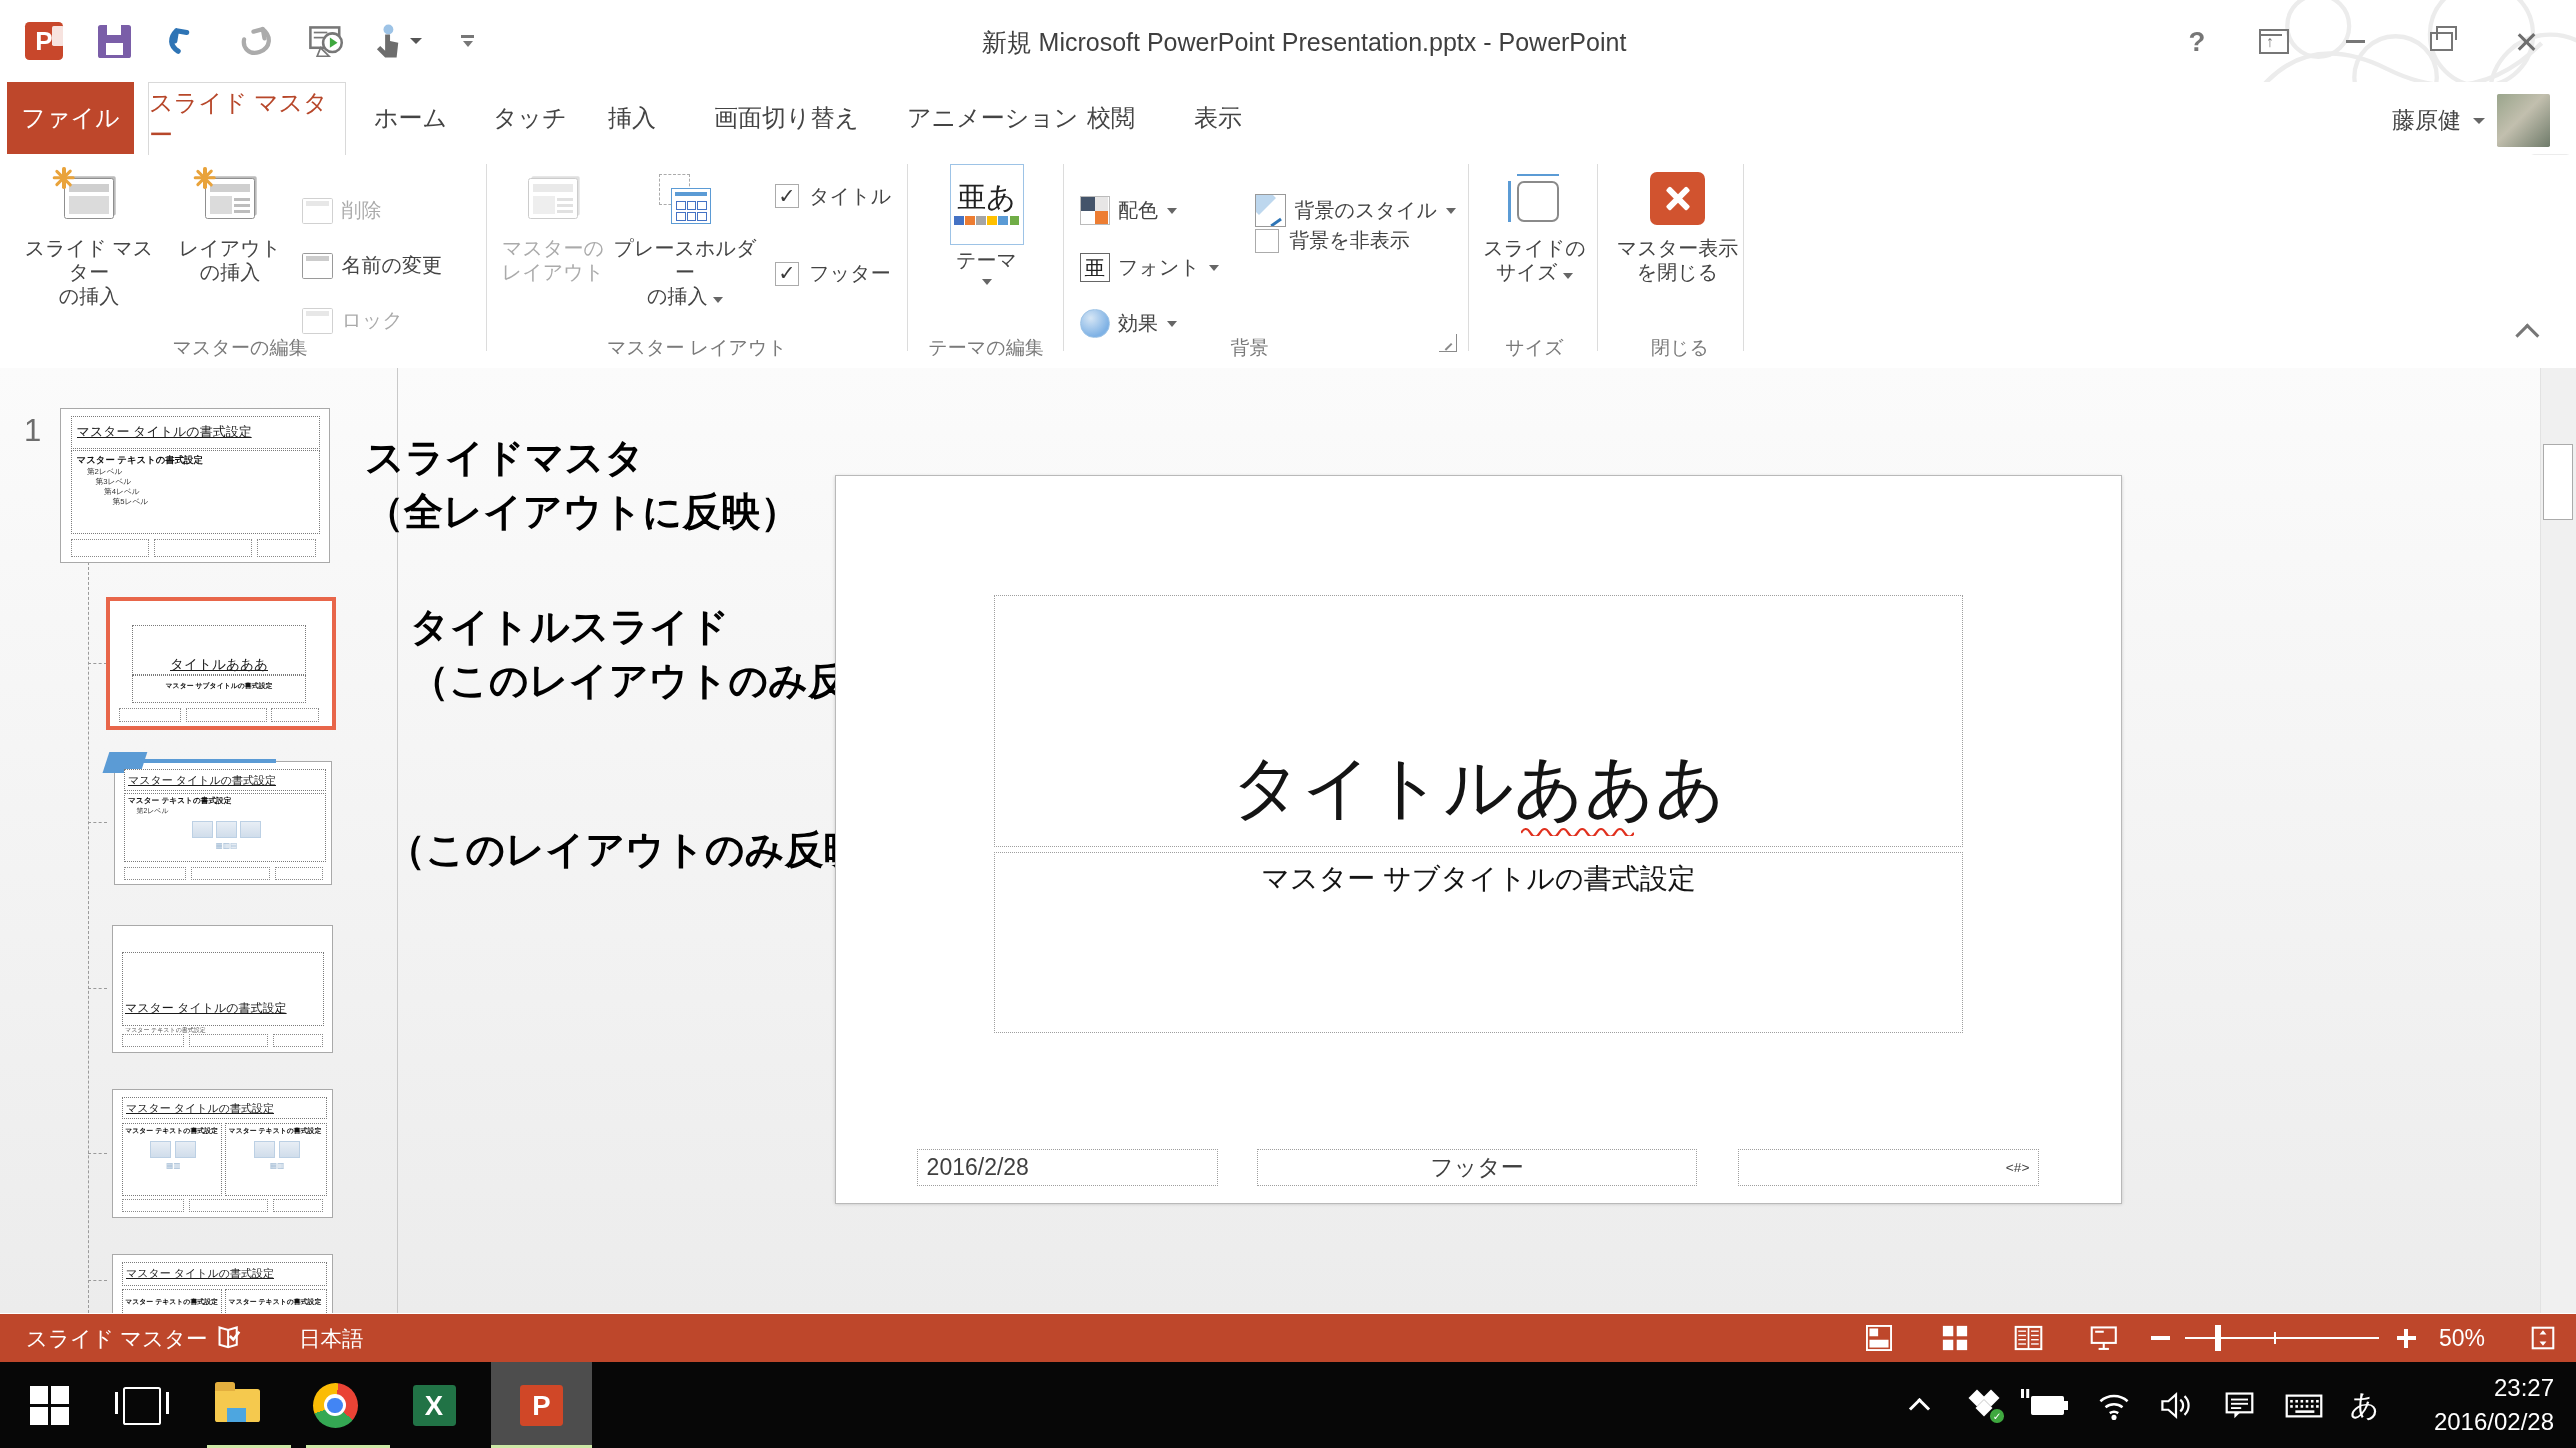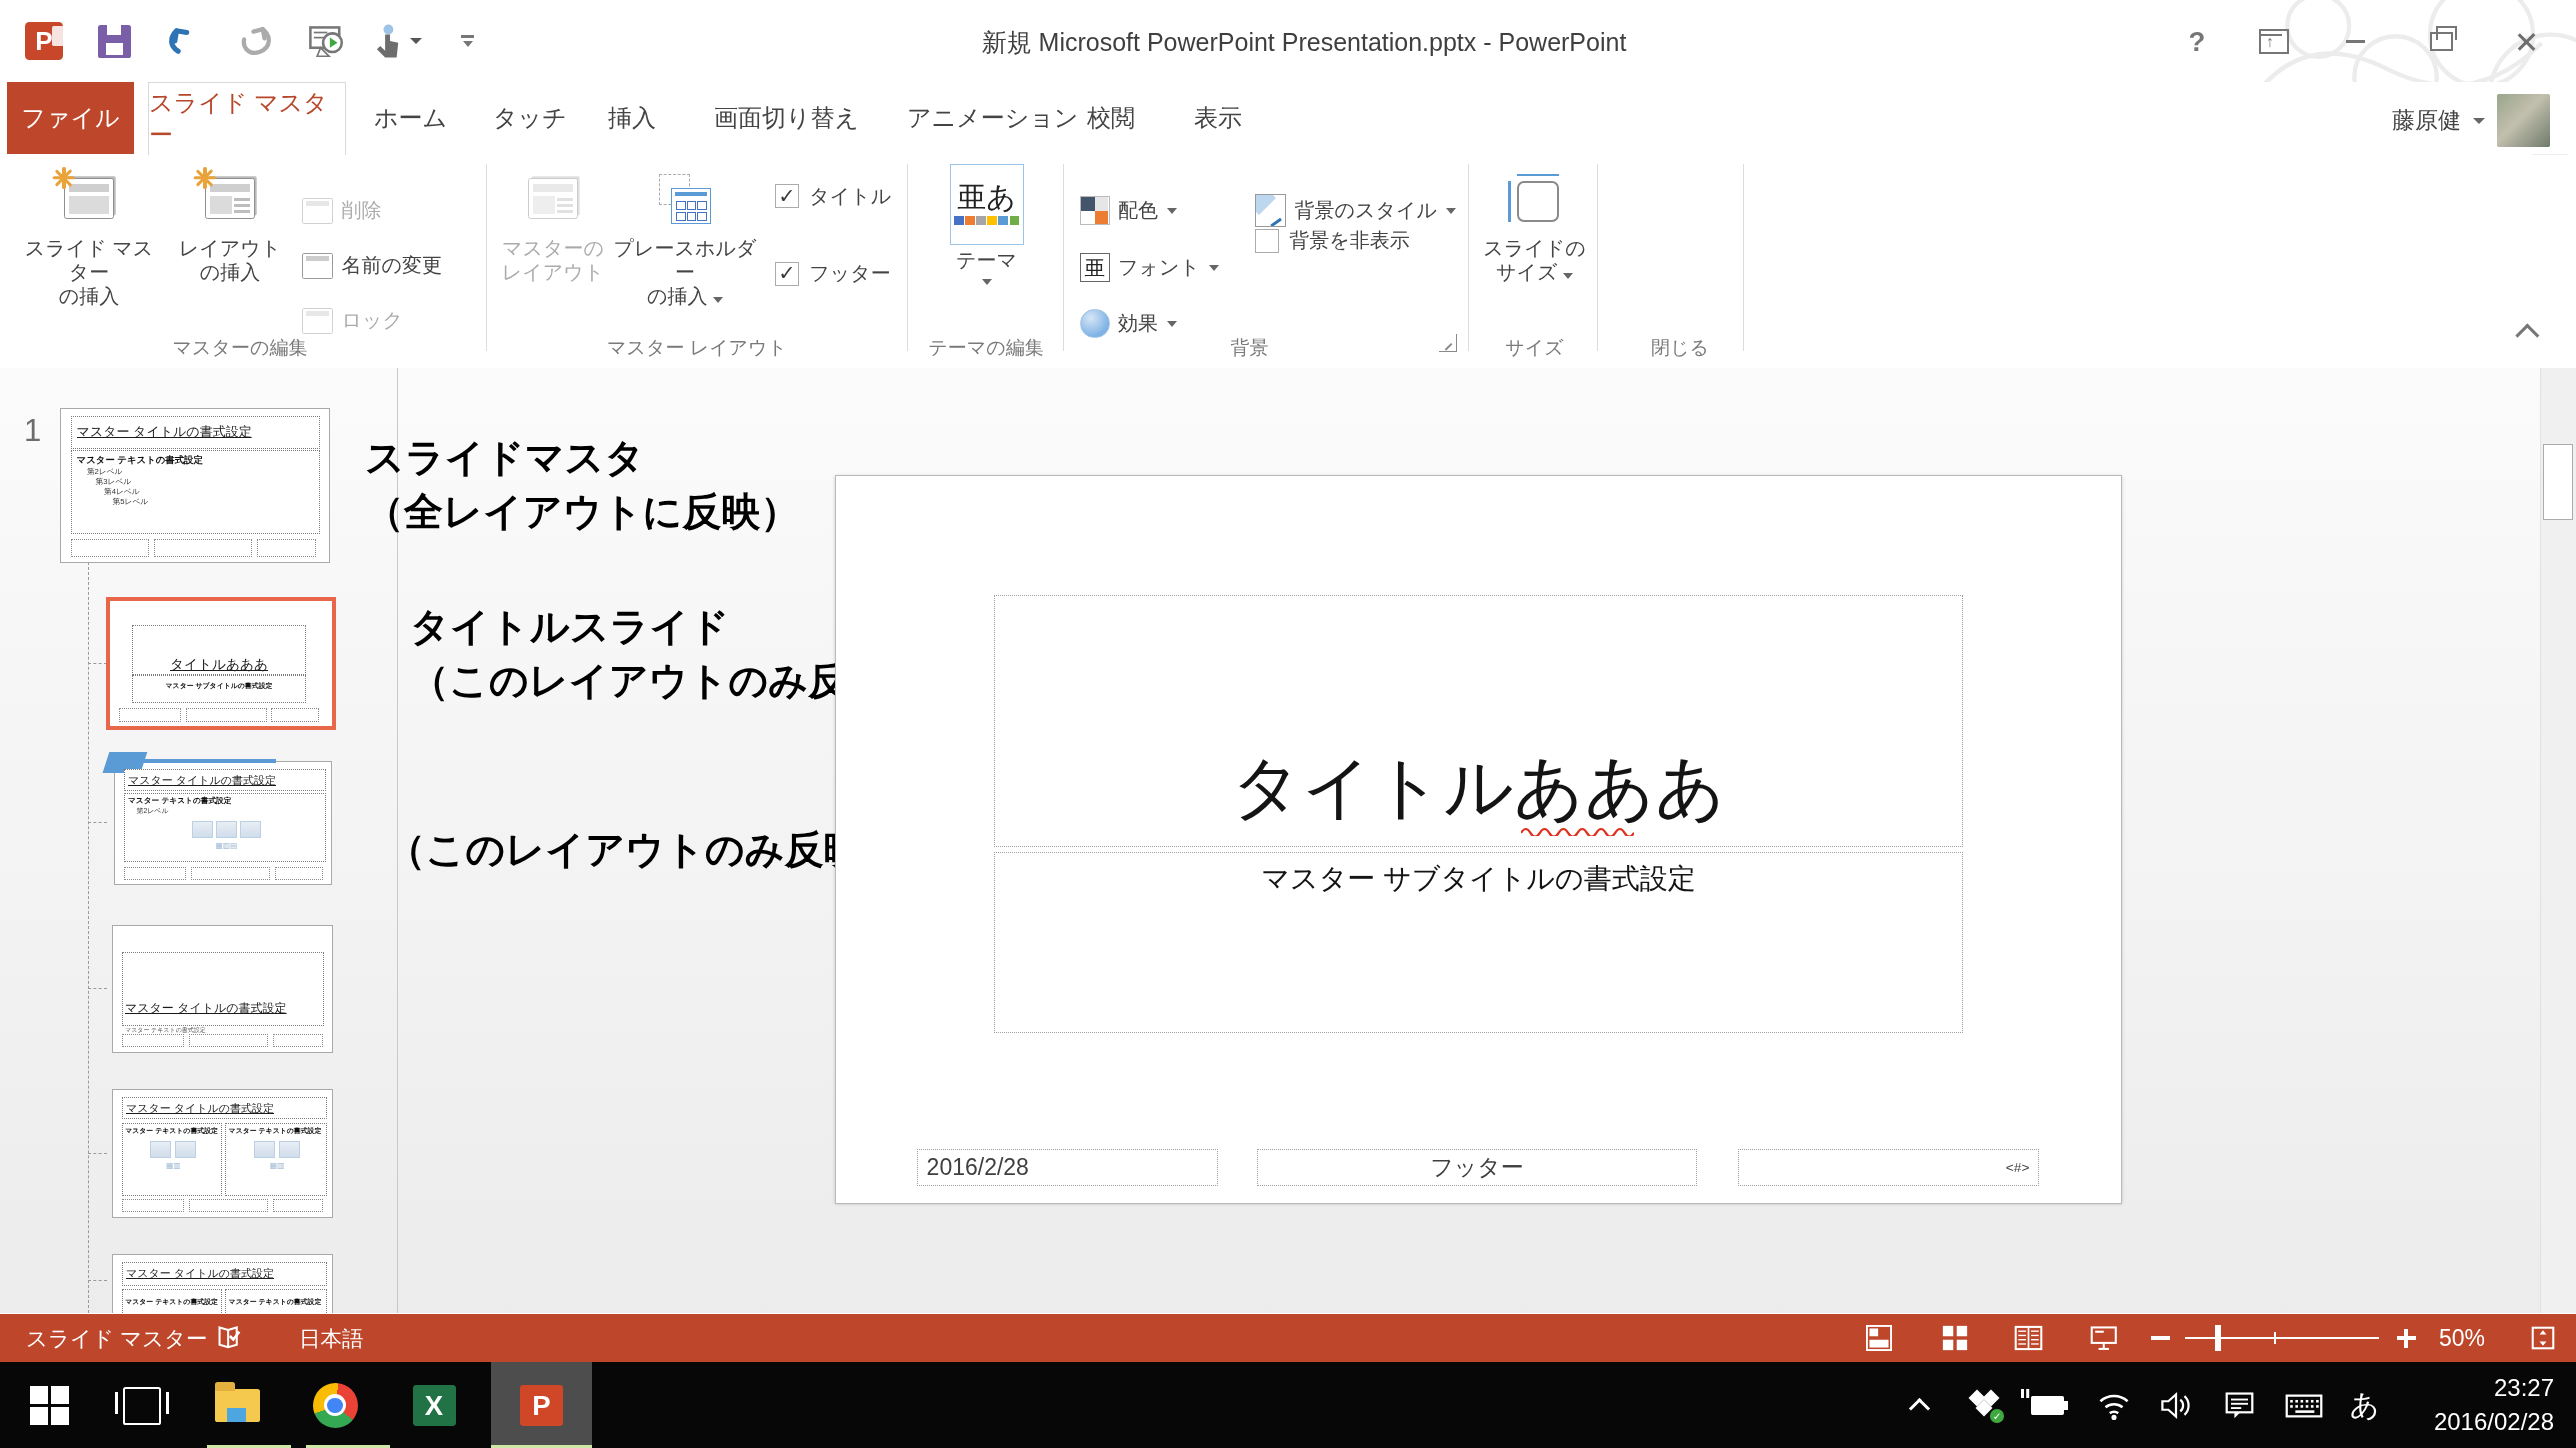--- a/index.html
+++ b/index.html
@@ -422,20 +422,27 @@
       </div>
     <span>スライドの</span>
     <span>
       <span>サイズ</span>
       <span class="caret-d"></span>
     </span>
   </div>
   <div class="glabel" style="left:1470px;width:129px;">サイズ</div>
   <div class="gsep" style="left:1597px;"></div>
 
+  <div class="bigbtn" style="left:1613px;width:129px;">
+    <div class="ic">
+        <div class="closex-ic"></div>
+      </div>
+    <span>マスター表示</span>
+      <span>を閉じる</span>
+  </div>
   <div class="glabel" style="left:1607px;width:146px;">閉じる</div>
   <div class="gsep" style="left:1743px;"></div>
 
   <div class="chev-up" style="left:2519px;top:172px;"></div>
 </div>
 
 <div class="abs content">
   <div class="pane-divider"></div>
   <div class="slide-num">1</div>
   <div class="connector"></div>

